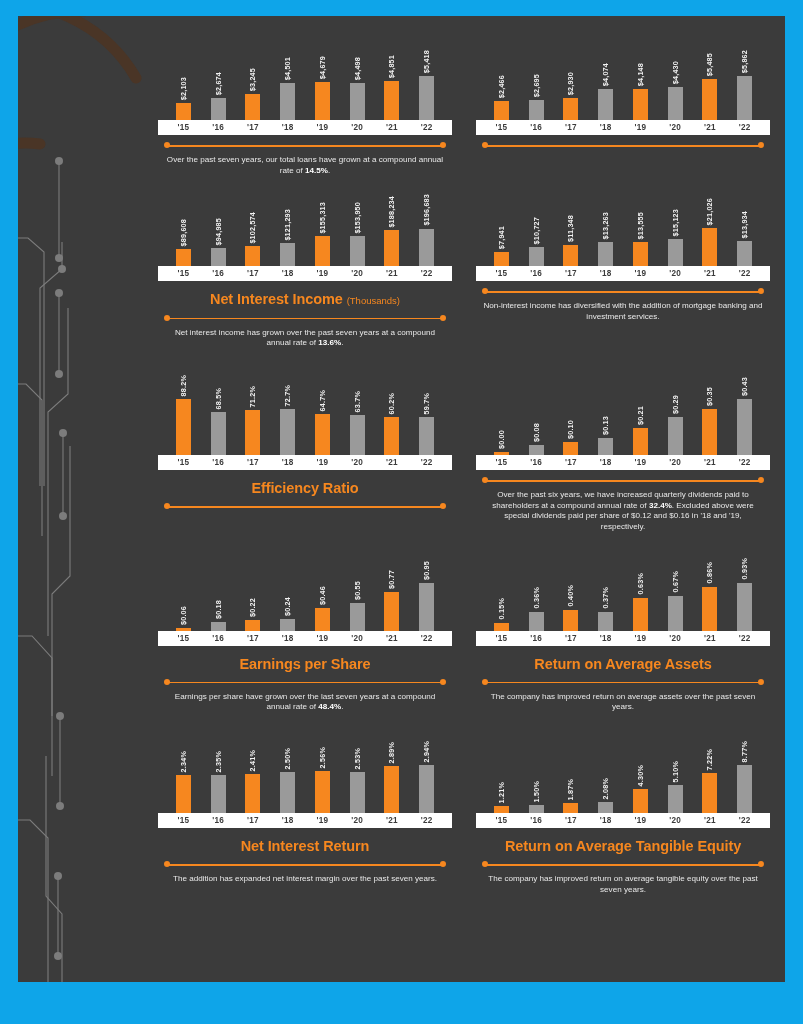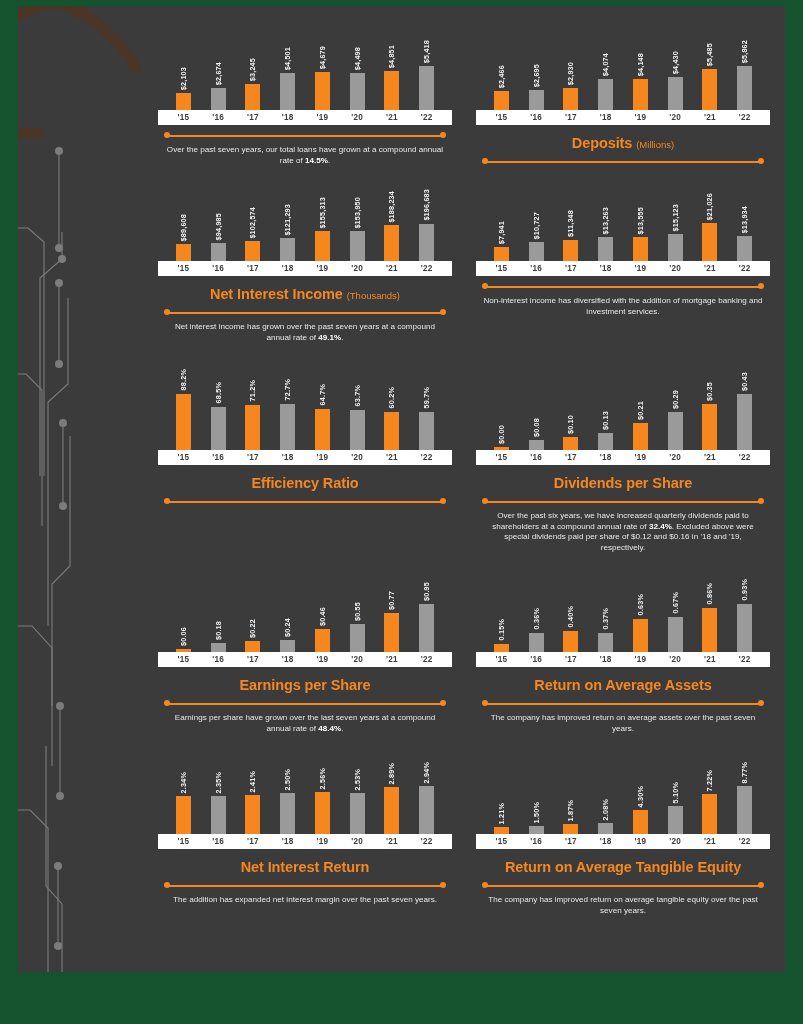--- a/index.html
+++ b/index.html
@@ -5,22 +5,22 @@
   * { box-sizing: border-box; margin: 0; padding: 0; }
   html, body {
     width: 803px; height: 1024px;
     background: #ffffff;
     font-family: "Liberation Sans", sans-serif;
     overflow: hidden;
   }
   .page {
     position: relative;
     width: 803px; height: 1024px;
-    background: #14532d;
-    padding: 6px 18px 40px 18px;
+    background: #0ea5e9;
+    padding: 16px 18px 40px 18px;
   }
   .canvas {
     position: relative;
     width: 767px; height: 966px;
     background: #3b3b3b;
     overflow: hidden;
   }
 
   
   .deco {
@@ -278,21 +278,20 @@
           <div class="axis">
             <div class="yr">'15</div>
             <div class="yr">'16</div>
             <div class="yr">'17</div>
             <div class="yr">'18</div>
             <div class="yr">'19</div>
             <div class="yr">'20</div>
             <div class="yr">'21</div>
             <div class="yr">'22</div>
           </div>
-          <div class="ctitle"><span>Deposits</span> <span class="unit">(Millions)</span></div>
           <div class="rule">
             <div class="line"></div>
             <div class="dot l"></div>
             <div class="dot r"></div>
           </div>
         </div>
         <div class="panel" style="margin-bottom: 16px;">
           <div class="plot" style="height: 72px;">
             <div class="bar-slot">
               <div class="bar-val">$89,608</div>
@@ -336,21 +335,21 @@
             <div class="yr">'20</div>
             <div class="yr">'21</div>
             <div class="yr">'22</div>
           </div>
           <div class="ctitle"><span>Net Interest Income</span> <span class="unit">(Thousands)</span></div>
           <div class="rule">
             <div class="line"></div>
             <div class="dot l"></div>
             <div class="dot r"></div>
           </div>
-          <div class="caption"><span>Net interest income has grown over the past seven years at a compound annual rate of </span><b>49.1%</b><span>.</span></div>
+          <div class="caption"><span>Net interest income has grown over the past seven years at a compound annual rate of </span><b>13.6%</b><span>.</span></div>
         </div>
         <div class="panel" style="margin-bottom: 16px;">
           <div class="plot" style="height: 72px;">
             <div class="bar-slot">
               <div class="bar-val">$7,941</div>
               <div class="bar hl" style="height: 14px;"></div>
             </div>
             <div class="bar-slot">
               <div class="bar-val">$10,727</div>
               <div class="bar" style="height: 19px;"></div>
@@ -487,21 +486,20 @@
           <div class="axis">
             <div class="yr">'15</div>
             <div class="yr">'16</div>
             <div class="yr">'17</div>
             <div class="yr">'18</div>
             <div class="yr">'19</div>
             <div class="yr">'20</div>
             <div class="yr">'21</div>
             <div class="yr">'22</div>
           </div>
-          <div class="ctitle"><span>Dividends per Share</span></div>
           <div class="rule">
             <div class="line"></div>
             <div class="dot l"></div>
             <div class="dot r"></div>
           </div>
           <div class="caption"><span>Over the past six years, we have increased quarterly dividends paid to shareholders at a compound annual rate of </span><b>32.4%</b><span>. Excluded above were special dividends paid per share of $0.12 and $0.16 in '18 and '19, respectively.</span></div>
         </div>
         <div class="panel" style="margin-bottom: 18px;">
           <div class="plot" style="height: 82px;">
             <div class="bar-slot">

